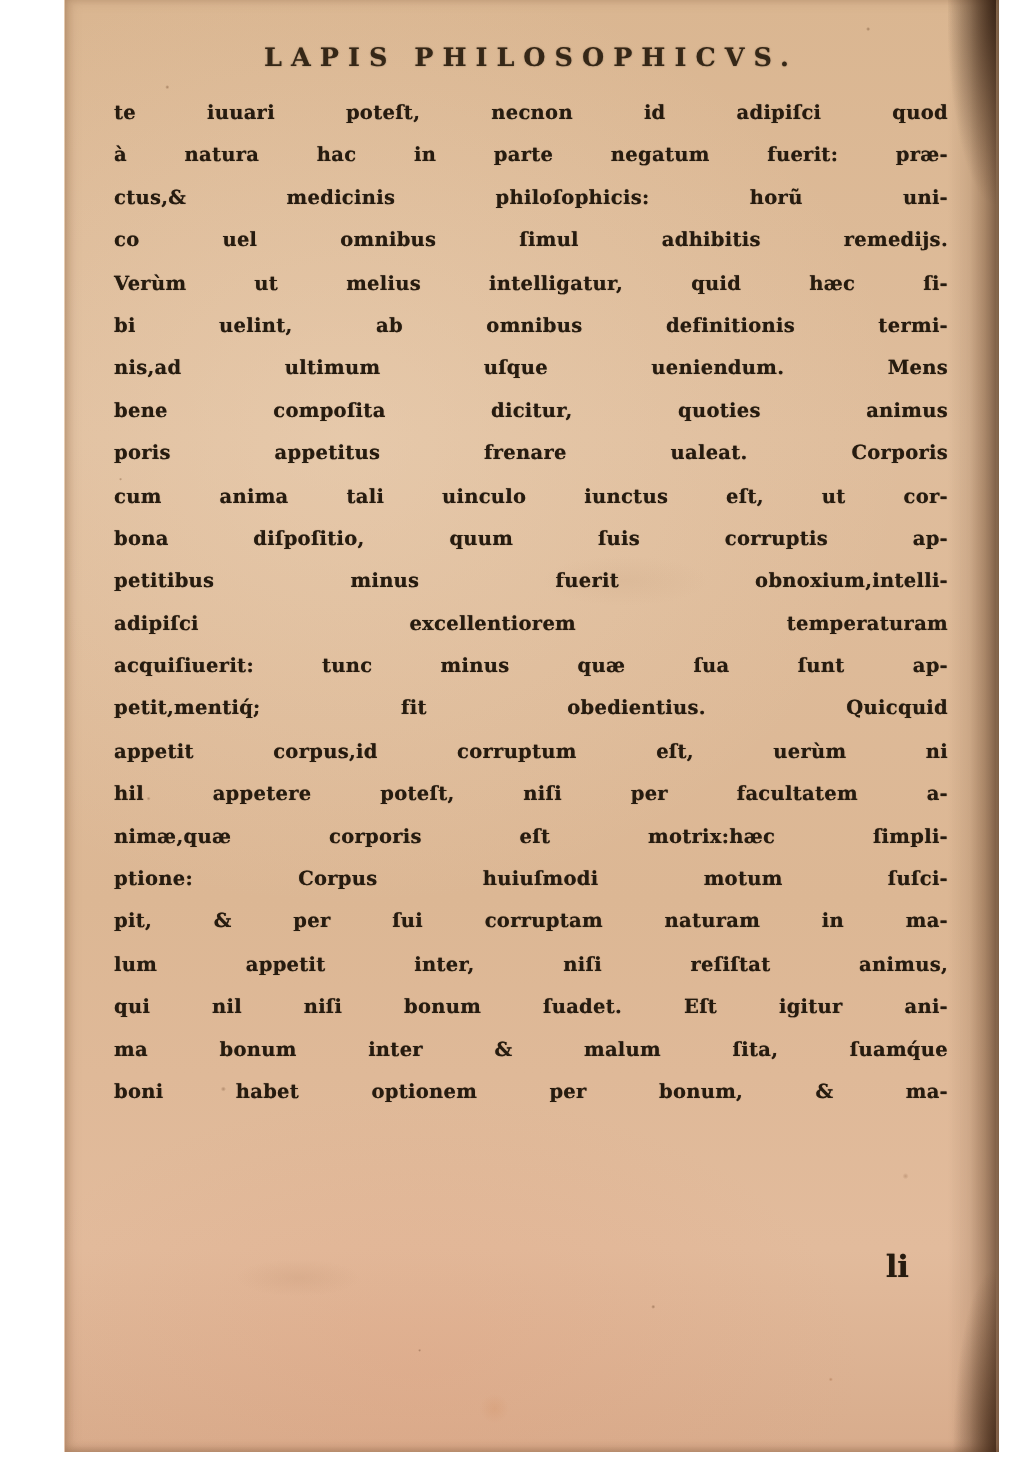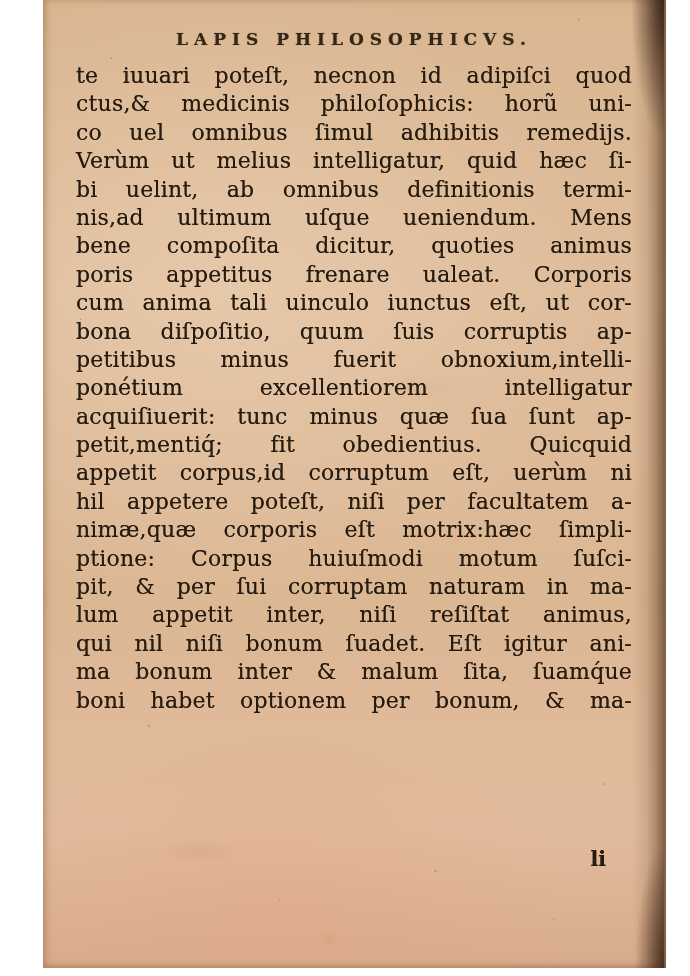--- a/index.html
+++ b/index.html
@@ -68,67 +68,67 @@
     letter-spacing: 6px;
     color: var(--header-ink);
     text-shadow: 0 0 1px rgba(53,39,23,0.55);
   }
   .body-text {
     position: absolute;
     top: 62px; left: 33px; width: 556px;
     color: var(--ink);
   }
   .line {
-    font-size: 22px;
-    font-weight: normal;
+    font-size: 13px;
+    font-weight: bold;
     line-height: 28.4px;
     height: 28.4px;
     white-space: normal;
     text-align: justify;
     text-align-last: justify;
     letter-spacing: 0.2px;
     text-shadow: 0 0 0.5px rgba(38,27,15,0.7);
   }
   .catchword-row {
     position: absolute;
     top: 830px; left: 33px; width: 556px;
     text-align: right;
     padding-right: 26px;
     color: var(--ink);
-    margin-top: 15px;
   }
   .catchword {
     font-size: 20.5px;
     font-weight: bold;
     line-height: 28.4px;
     text-shadow: 0 0 0.5px rgba(38,27,15,0.7);
   }
 </style>
 </head>
 <body>
 
 <div class="scan-bg">
   <div class="page">
     <div class="texture"></div>
 
     <div class="header">LAPIS PHILOSOPHICVS.</div>
 
     <div class="body-text">
       <div class="line">te iuuari poteſt, necnon id adipiſci quod</div>
+      <div class="line">à natura hac in parte negatum fuerit: præ-</div>
       <div class="line">ctus,&amp; medicinis philoſophicis: horũ uni-</div>
       <div class="line">co uel omnibus ſimul adhibitis remedijs.</div>
       <div class="line">Verùm ut melius intelligatur, quid hæc ſi-</div>
       <div class="line">bi uelint, ab omnibus definitionis termi-</div>
       <div class="line">nis,ad ultimum uſque ueniendum. Mens</div>
       <div class="line">bene compoſita dicitur, quoties animus</div>
       <div class="line">poris appetitus frenare ualeat. Corporis</div>
       <div class="line">cum anima tali uinculo iunctus eſt, ut cor-</div>
       <div class="line">bona diſpoſitio, quum ſuis corruptis ap-</div>
       <div class="line">petitibus minus fuerit obnoxium,intelli-</div>
-      <div class="line">ponétium excellentiorem intelligatur</div>
+      <div class="line">adipiſci excellentiorem temperaturam</div>
       <div class="line">acquiſiuerit: tunc minus quæ ſua ſunt ap-</div>
       <div class="line">petit,mentiq́; fit obedientius. Quicquid</div>
       <div class="line">appetit corpus,id corruptum eſt, uerùm ni</div>
       <div class="line">hil appetere poteſt, niſi per facultatem a-</div>
       <div class="line">nimæ,quæ corporis eſt motrix:hæc ſimpli-</div>
       <div class="line">ptione: Corpus huiuſmodi motum ſuſci-</div>
       <div class="line">pit, &amp; per ſui corruptam naturam in ma-</div>
       <div class="line">lum appetit inter, niſi reſiſtat animus,</div>
       <div class="line">qui nil niſi bonum ſuadet. Eſt igitur ani-</div>
       <div class="line">ma bonum inter &amp; malum ſita, ſuamq́ue</div>

